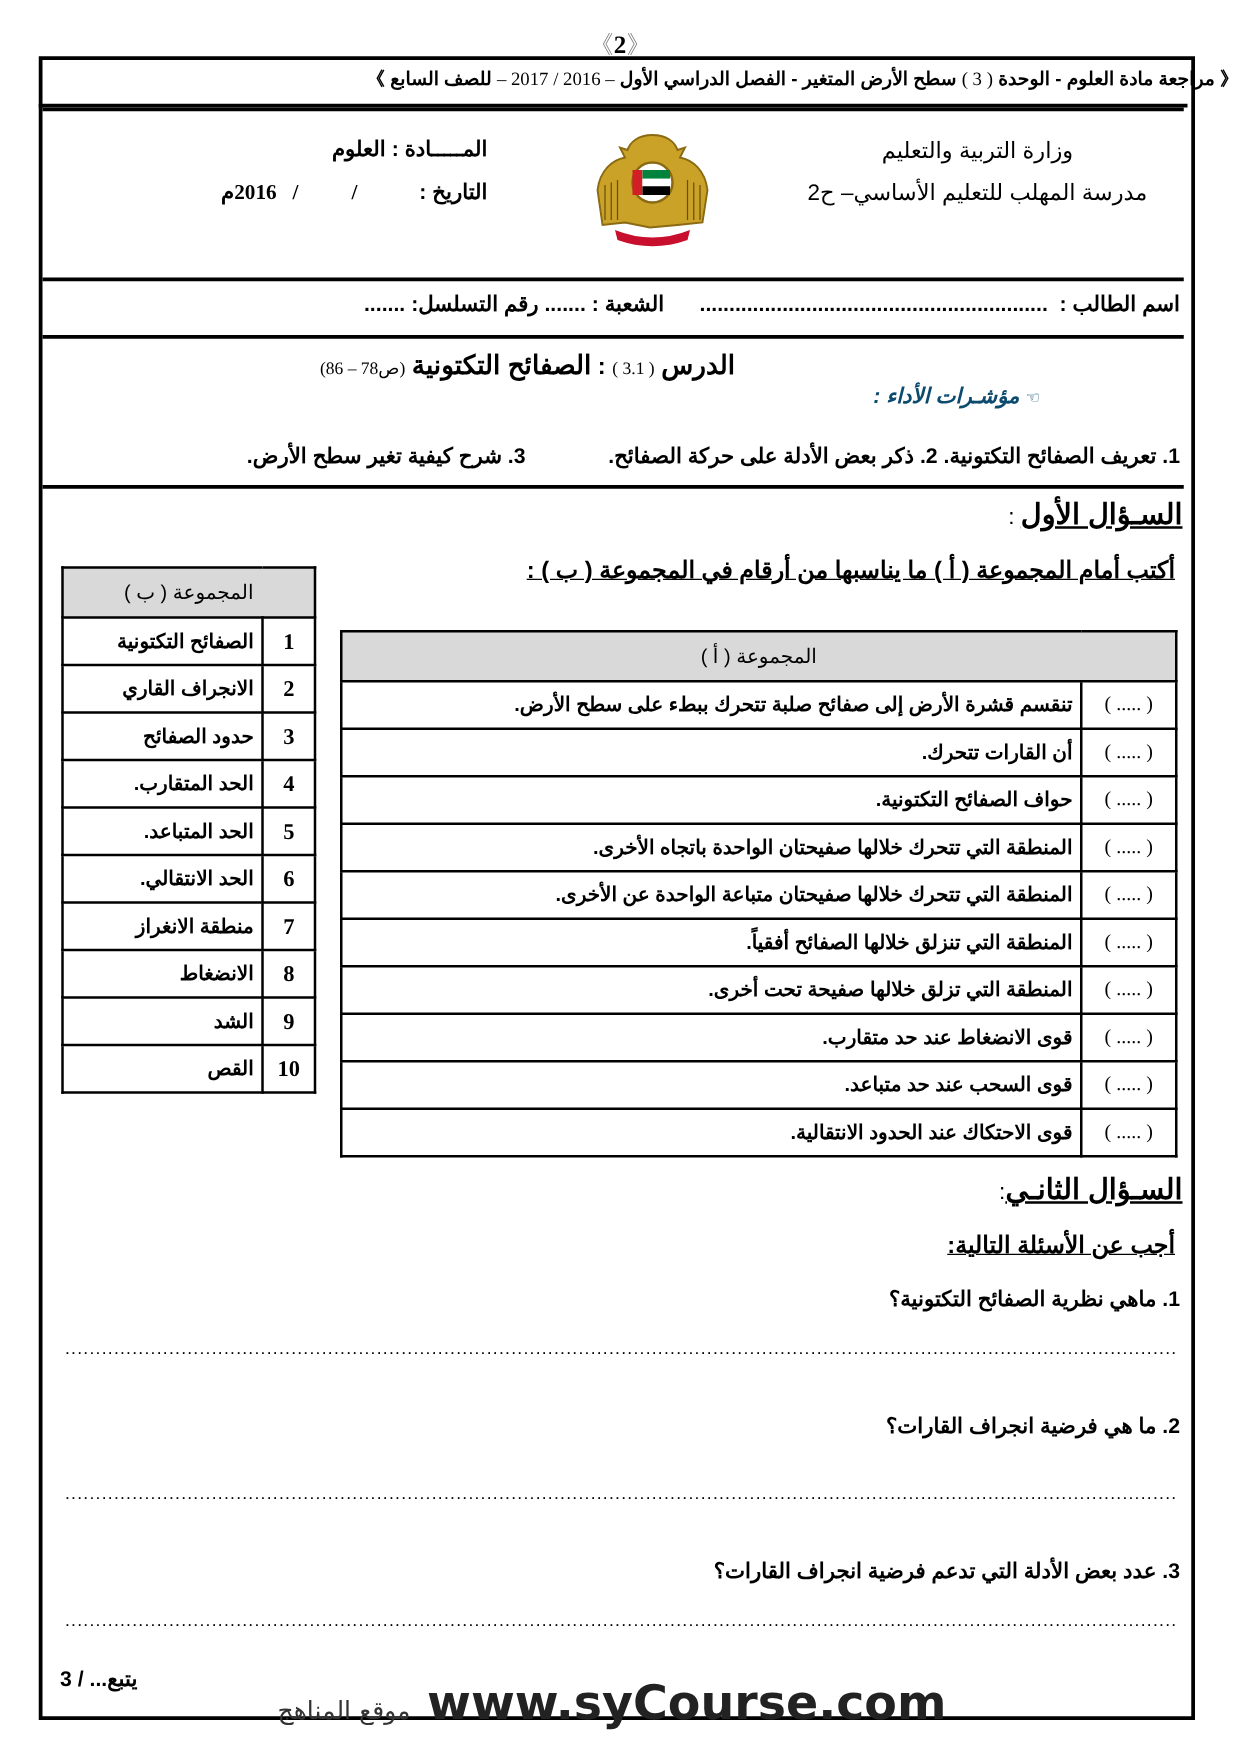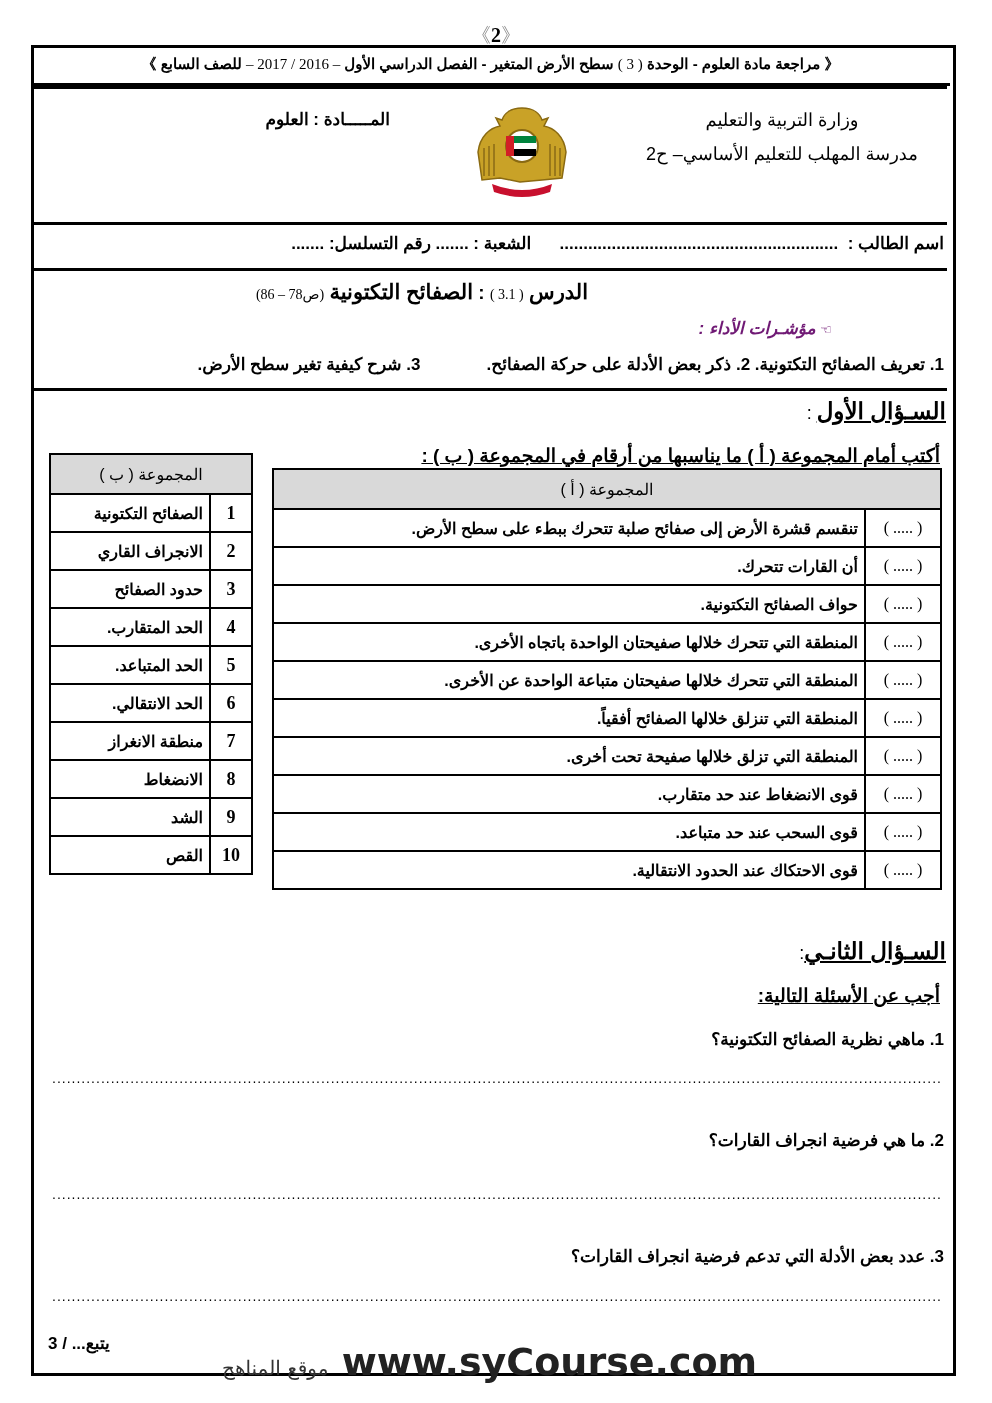--- a/index.html
+++ b/index.html
@@ -3,36 +3,36 @@
 <meta charset="utf-8">
 <style>
   html,body{margin:0;padding:0;background:#fff;}
   body{width:992px;height:1403px;position:relative;overflow:hidden;font-family:"Liberation Sans",sans-serif;color:#000;}
   .rtl{direction:rtl;}
   .abs{position:absolute;}
   .pagenum{left:448px;top:22px;width:96px;text-align:center;font-family:"Liberation Serif",serif;font-weight:bold;font-size:20px;color:#000;}
   .pagenum .br{color:#888;font-weight:normal;}
   .frame{left:31px;top:45px;width:919px;height:1325px;border:3px solid #000;}
   .topbar{left:31px;top:45px;width:919px;height:38px;border-bottom:3px solid #000;}
-  .topbar-text{width:100%;text-align:center;font-size:15px;font-weight:bold;line-height:38px;direction:rtl;}
+  .topbar-text{width:100%;text-align:right;font-size:15px;font-weight:bold;line-height:38px;direction:rtl;margin-left:41px;}
   .topbar-text .light{font-weight:normal;font-family:"Liberation Serif",serif;}
   .hdr-right{right:60px;top:103px;width:300px;text-align:center;font-size:18px;line-height:34px;direction:rtl;}
   .hdr-left{left:60px;top:103px;width:330px;text-align:right;font-size:17px;line-height:34px;direction:rtl;font-weight:bold;}
   .hdr-left .l3{font-weight:bold;}
   .emblem{left:470px;top:100px;width:104px;height:100px;}
   .rule{left:34px;height:0;border-top:3px solid #000;width:913px;}
   .student-line{right:48px;top:233px;width:900px;font-size:17px;font-weight:bold;direction:rtl;white-space:pre;}
   .lesson{left:0;top:280px;width:844px;text-align:center;font-size:19px;font-weight:bold;direction:rtl;}
   .lesson .paren{font-size:14px;font-weight:normal;font-family:"Liberation Serif",serif;}
-  .indicators-label{right:160px;top:318px;font-size:17px;font-style:italic;font-weight:bold;color:#701a75;direction:rtl;}
+  .indicators-label{right:160px;top:306px;font-size:17px;font-style:italic;font-weight:bold;color:#0c4a6e;direction:rtl;}
   .objectives{right:48px;top:354px;width:900px;font-size:17px;font-weight:bold;direction:rtl;white-space:pre;}
   .q-title{font-size:23px;font-weight:900;text-decoration:underline;direction:rtl;}
   .q-sub{font-size:19px;font-weight:bold;text-decoration:underline;direction:rtl;}
   table{border-collapse:collapse;}
-  .tA{left:272px;top:468px;width:670px;}
+  .tA{left:272px;top:504px;width:670px;}
   .tB{left:49px;top:453px;width:204px;border-radius:24px;}
   .tA td,.tB td{border:2px solid #000;height:36px;padding:0 6px;font-size:16px;font-weight:bold;}
   .tA th,.tB th{border:2px solid #000;background:#d9d9d9;height:36px;font-size:16px;font-weight:normal;}
   .tA .blank{width:62px;text-align:center;font-weight:normal;font-family:"Liberation Serif",serif;}
   .tB .num{width:28px;text-align:center;font-family:"Liberation Serif",serif;font-size:18px;}
   .q2-item{right:48px;font-size:17px;font-weight:bold;direction:rtl;}
   .dots{left:52px;width:890px;overflow:hidden;white-space:nowrap;font-size:14px;letter-spacing:1px;color:#000;}
   .continue{left:48px;top:1333px;font-size:17px;font-weight:bold;direction:rtl;}
   .watermark{left:222px;top:1340px;font-size:38px;font-weight:900;font-family:"DejaVu Sans",sans-serif;color:#222;white-space:nowrap;}
   .watermark .ar{font-size:20px;font-weight:normal;font-family:"DejaVu Serif",serif;color:#333;}
@@ -78,20 +78,25 @@
     <rect x="36" y="36" width="8" height="20" fill="#d21f26"></rect>
     <rect x="44" y="36" width="22" height="7" fill="#00843d"></rect>
     <rect x="44" y="43" width="22" height="6" fill="#fff"></rect>
     <rect x="44" y="49" width="22" height="7" fill="#000"></rect>
     <path d="M22 84 Q52 96 82 84 L80 92 Q52 102 24 92Z" fill="#c8102e"></path>
   </svg>
 </div>
 
 <div class="abs hdr-left">
   <div>المـــــادة : العلوم</div>
+  <div class="l3">
+    <span>التاريخ :</span>
+    <span style="display:inline-block;width:40px"></span>
+    <span style="font-family:'Liberation Serif',serif;white-space:pre;">/          /   2016م</span>
+  </div>
 </div>
 
 <div class="abs rule" style="top:86px;"></div>
 <div class="abs rule" style="top:222px;"></div>
 
 <div class="abs student-line">اسم الطالب :  ...........................................................      الشعبة : ....... رقم التسلسل: .......</div>
 
 <div class="abs rule" style="top:268px;"></div>
 
 <div class="abs lesson">

